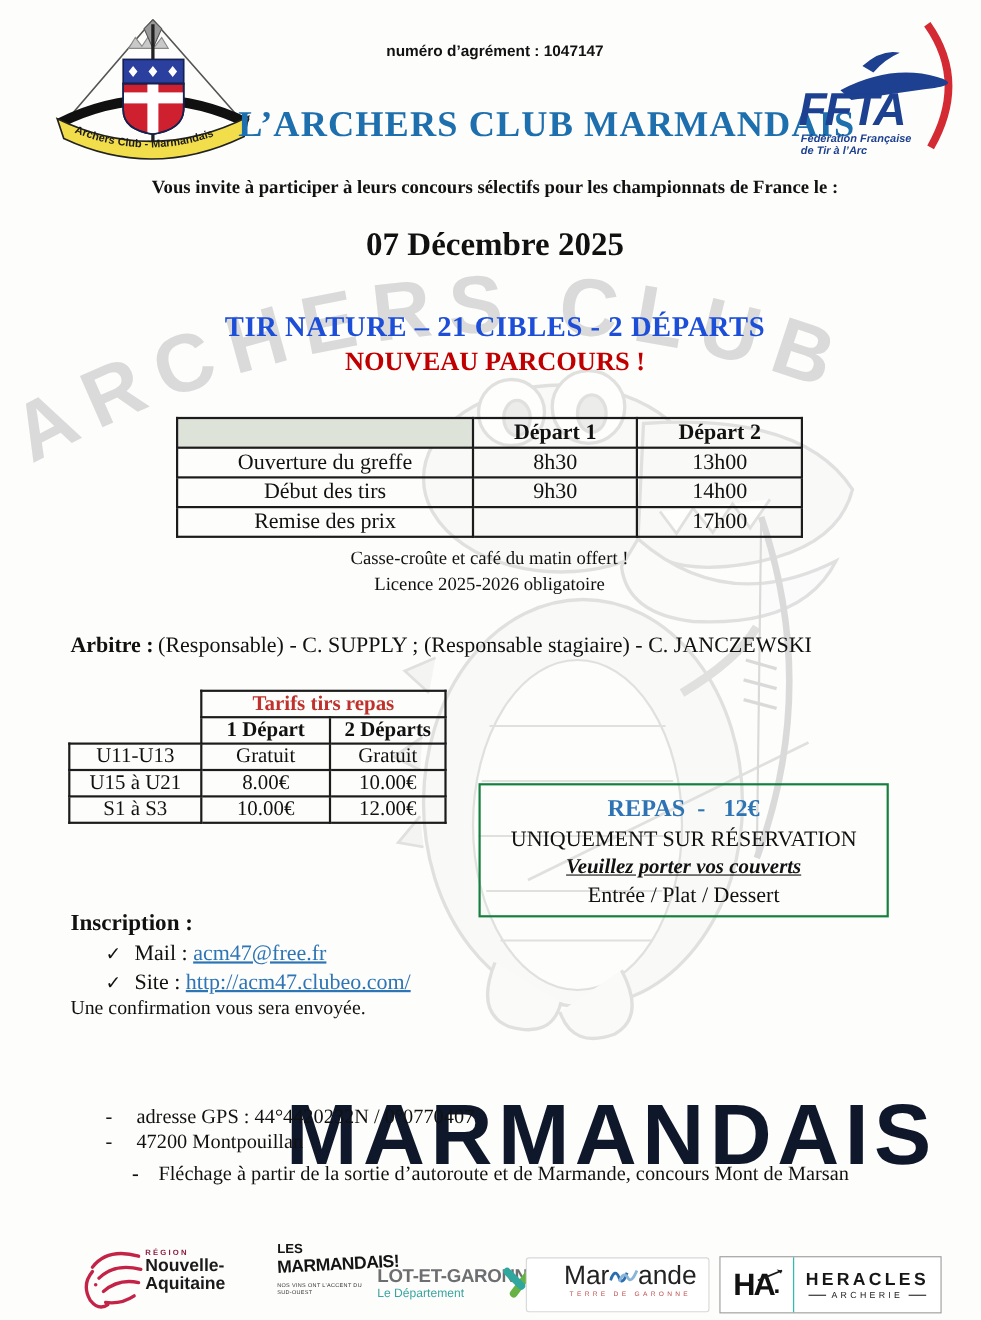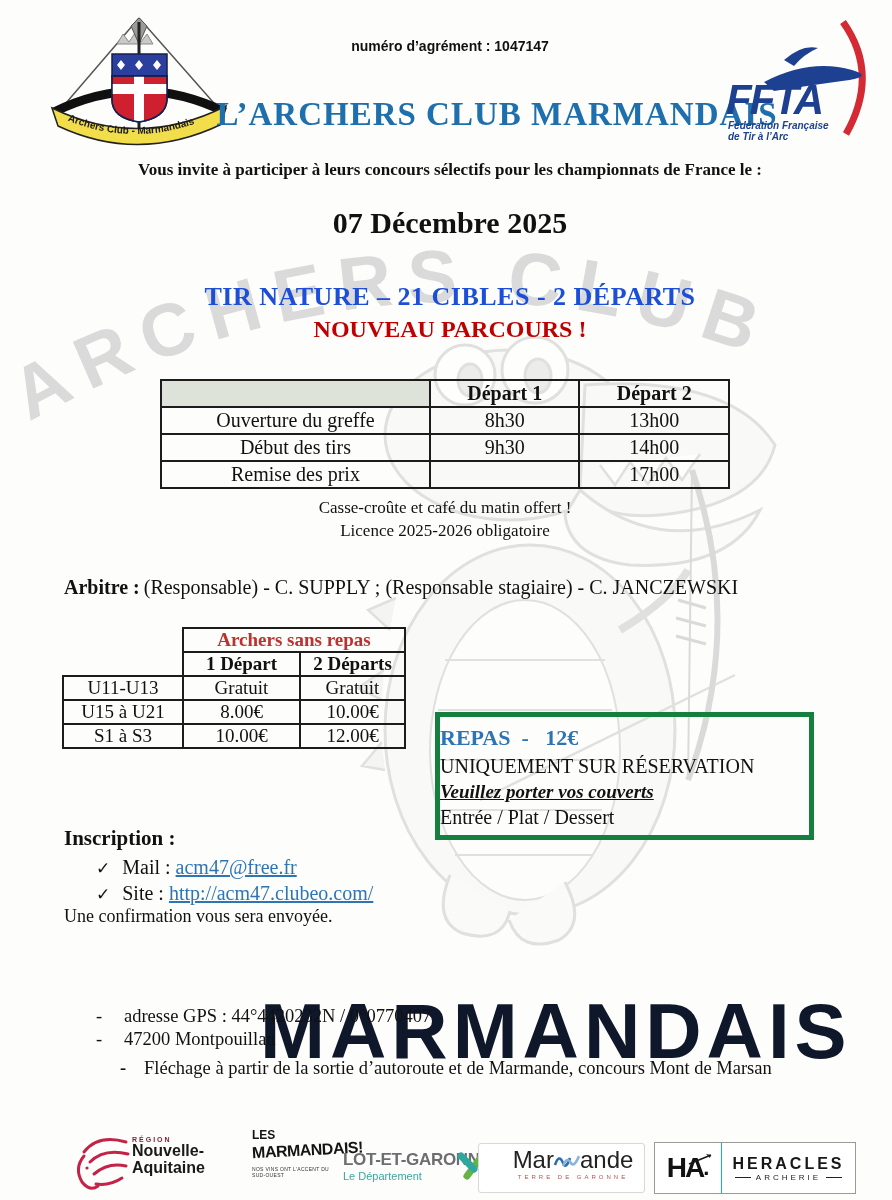--- a/index.html
+++ b/index.html
@@ -29,21 +29,21 @@
   
   .arbitre{left:64px;top:576px;font-size:20px;}
   .arbitre b{margin-right:4px;}
   
   .tarifs{left:62px;top:627px;font-size:19px;}
   .tarifs td{border:2px solid #1c1c1c;height:21px;text-align:center;padding:0 4px;}
   .tarifs td.nob{border:none;}
   .tarifs .ttl{color:#bf312d;font-weight:700;}
   .tarifs .colh{font-weight:700;}
   
-  .repas{left:435px;top:712px;width:369px;height:118px;border:5px solid #15803d;text-align:left;}
+  .repas{left:435px;top:712px;width:369px;height:118px;border:2px solid #15803d;text-align:center;}
   .repas-title{width:100%;top:8px;font-size:22px;font-weight:700;color:#2e74b5;}
   .repas-l1{width:100%;top:38px;font-size:20px;}
   .repas-l2{width:100%;top:64px;font-size:19px;font-weight:700;font-style:italic;text-decoration:underline;}
   .repas-l3{width:100%;top:89px;font-size:20px;}
   
   .insc-title{left:64px;top:826px;font-size:21px;font-weight:700;}
   .insc-item1{left:96px;top:856px;font-size:20px;}
   .insc-item2{left:96px;top:882px;font-size:20px;}
   .check{font-family:"DejaVu Sans",sans-serif;font-size:17px;margin-right:12px;}
   a.lnk{color:#2e75b6;text-decoration:underline;cursor:pointer;}
@@ -205,21 +205,21 @@
 
   <table class="abs fg tarifs">
     <colgroup>
         <col style="width:120px">
         <col style="width:117px">
         <col style="width:105px">
       </colgroup>
     <tbody>
         <tr>
       <td class="nob"></td>
-      <td class="ttl" colspan="2">Archers sans repas</td>
+      <td class="ttl" colspan="2">Tarifs tirs repas</td>
     </tr>
     <tr>
       <td class="nob"></td>
       <td class="colh">1 Départ</td>
       <td class="colh">2 Départs</td>
     </tr>
     <tr>
       <td>U11-U13</td>
       <td>Gratuit</td>
       <td>Gratuit</td>

